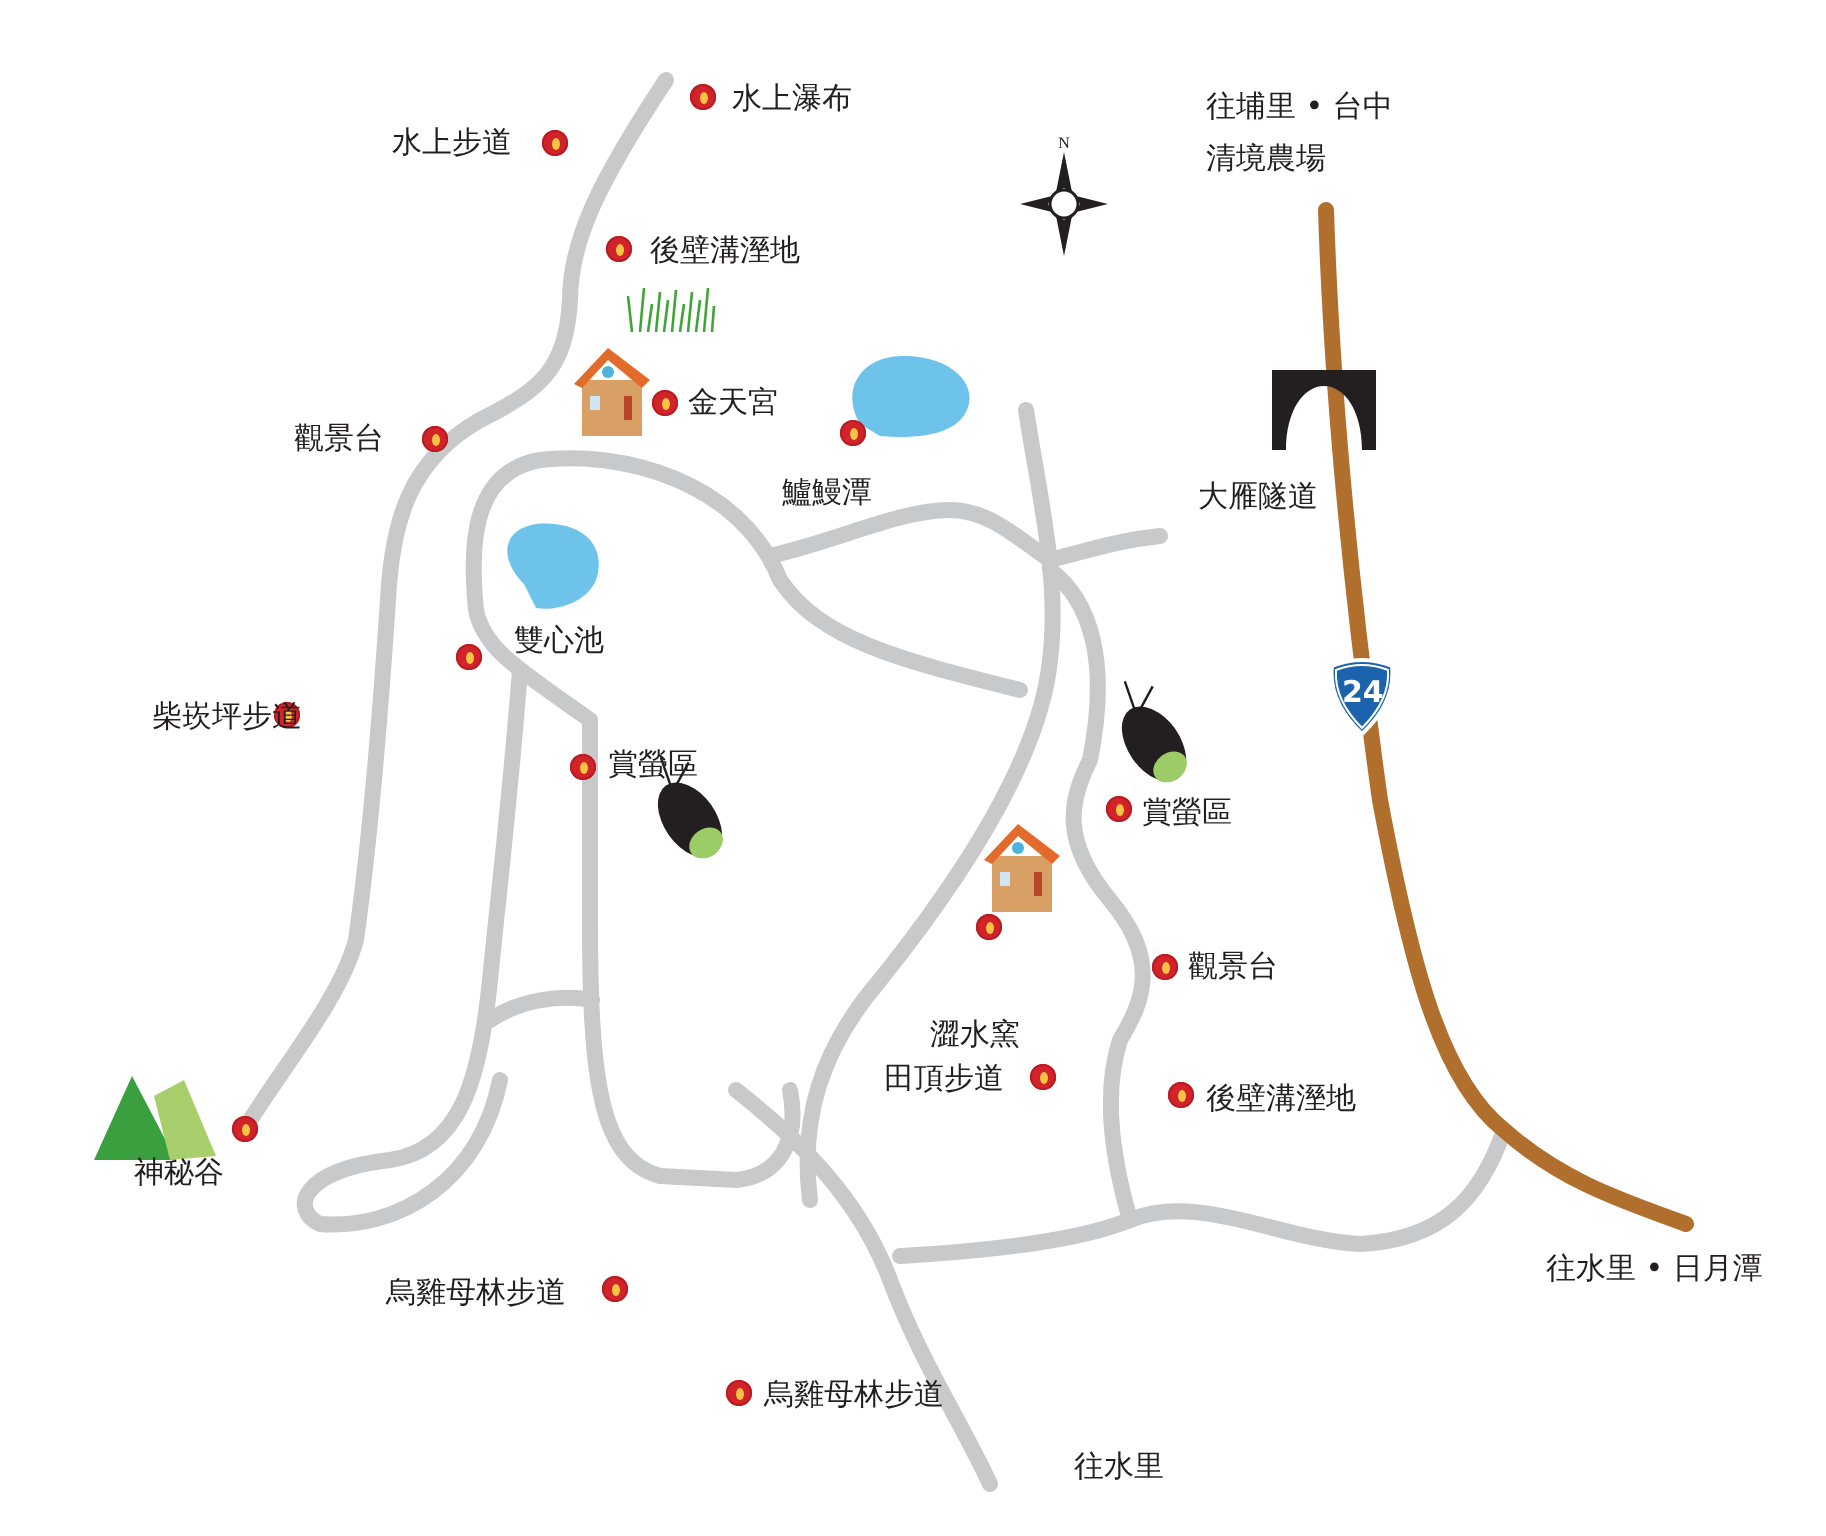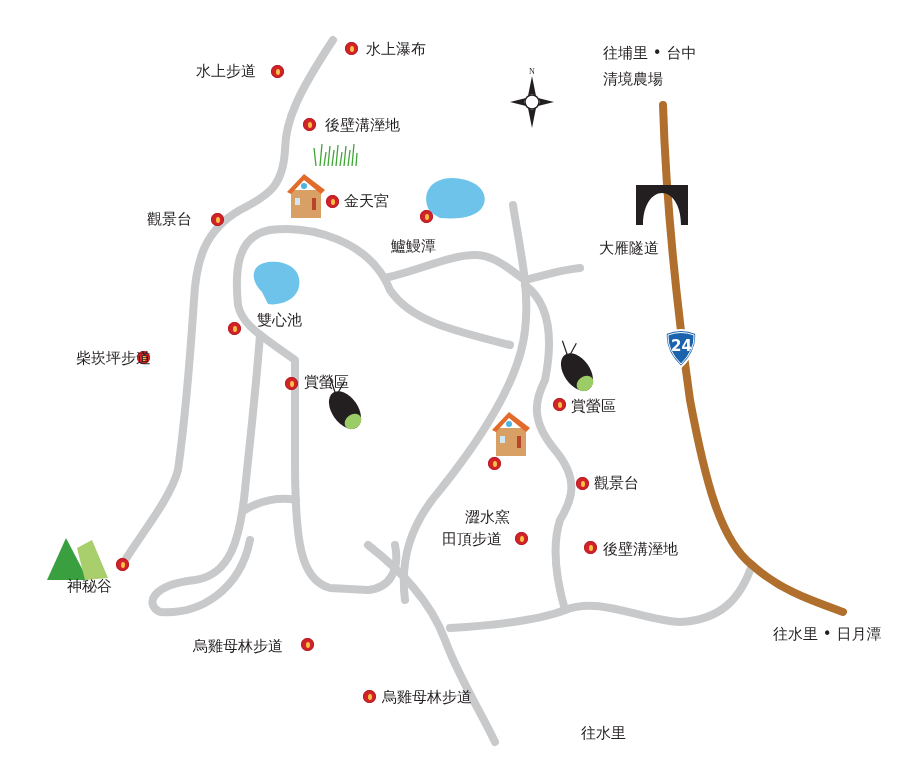--- a/index.html
+++ b/index.html
@@ -95,21 +95,21 @@
 
 <svg class="shield" style="left:664px;top:327px;" width="34" height="42" viewBox="0 0 34 42">
   <path d="M2,6 Q17,0 32,6 Q34,24 17,40 Q0,24 2,6 Z" fill="#1b64ad" stroke="#ffffff" stroke-width="2"></path>
   <path d="M4,8 Q17,3 30,8 Q31,23 17,37 Q3,23 4,8 Z" fill="none" stroke="#ffffff" stroke-width="1"></path>
 </svg>
 <div class="lbl" style="left:671px;top:336px;color:#fff;font-size:15px;font-weight:bold;">24</div>
 
 <div class="lbl" style="left:603px;top:43px;">往埔里 • 台中</div>
 <div class="lbl" style="left:603px;top:69px;">清境農場</div>
 <div class="lbl sm" style="left:773px;top:624px;">往水里 • 日月潭</div>
-<div class="lbl sm" style="left:537px;top:723px;margin-left:44px;">往水里</div>
+<div class="lbl sm" style="left:537px;top:723px;">往水里</div>
 
 <div class="lbl" style="left:599px;top:238px;">大雁隧道</div>
 
 <div class="poi" style="left:345px;top:42px;"></div>
 <div class="lbl" style="left:366px;top:39px;">水上瀑布</div>
 
 <div class="poi" style="left:271px;top:65px;"></div>
 <div class="lbl" style="left:196px;top:61px;">水上步道</div>
 
 <div class="poi" style="left:303px;top:118px;"></div>

